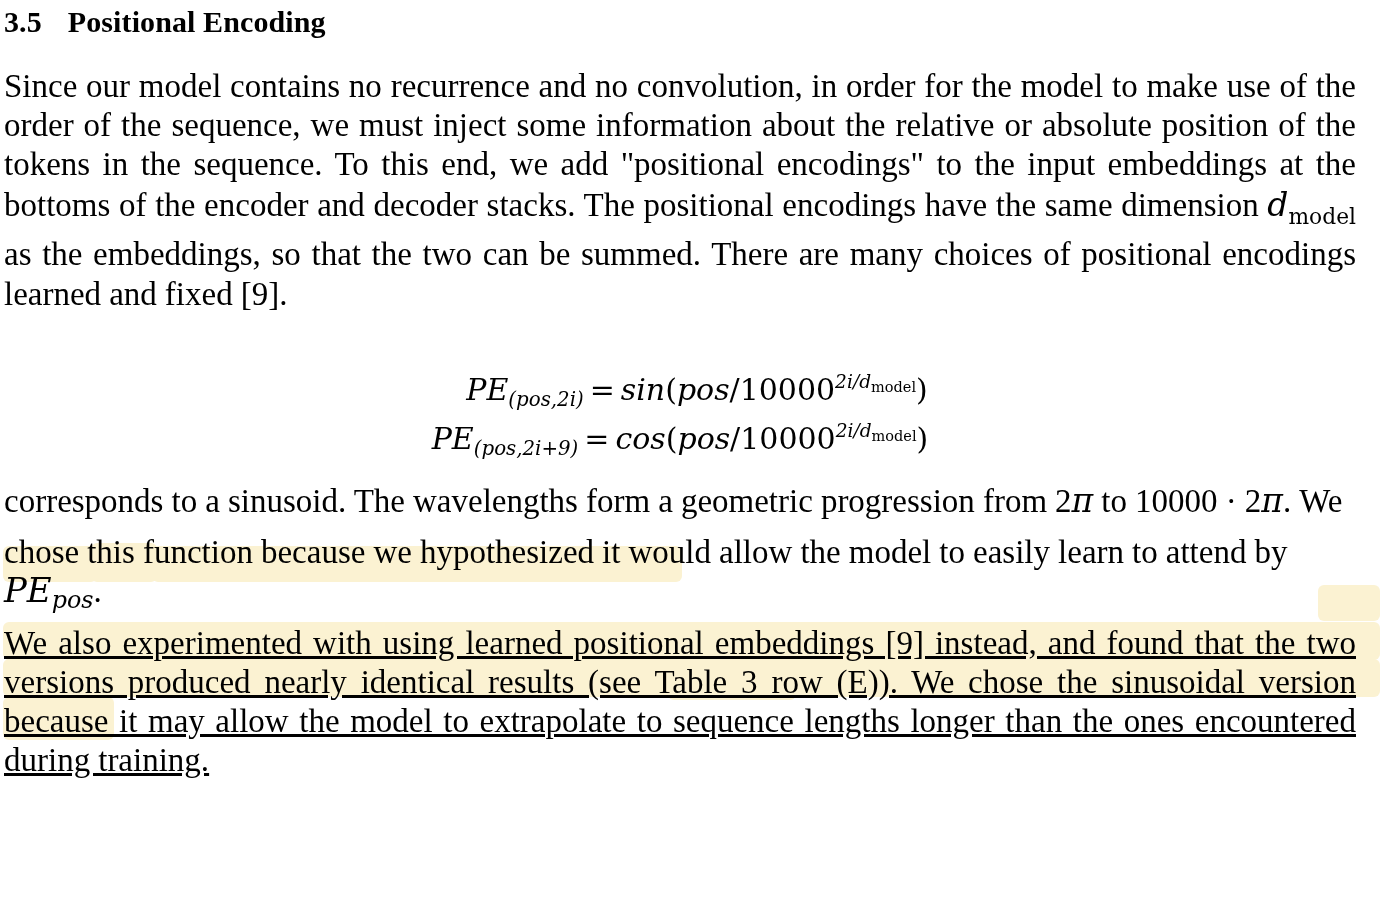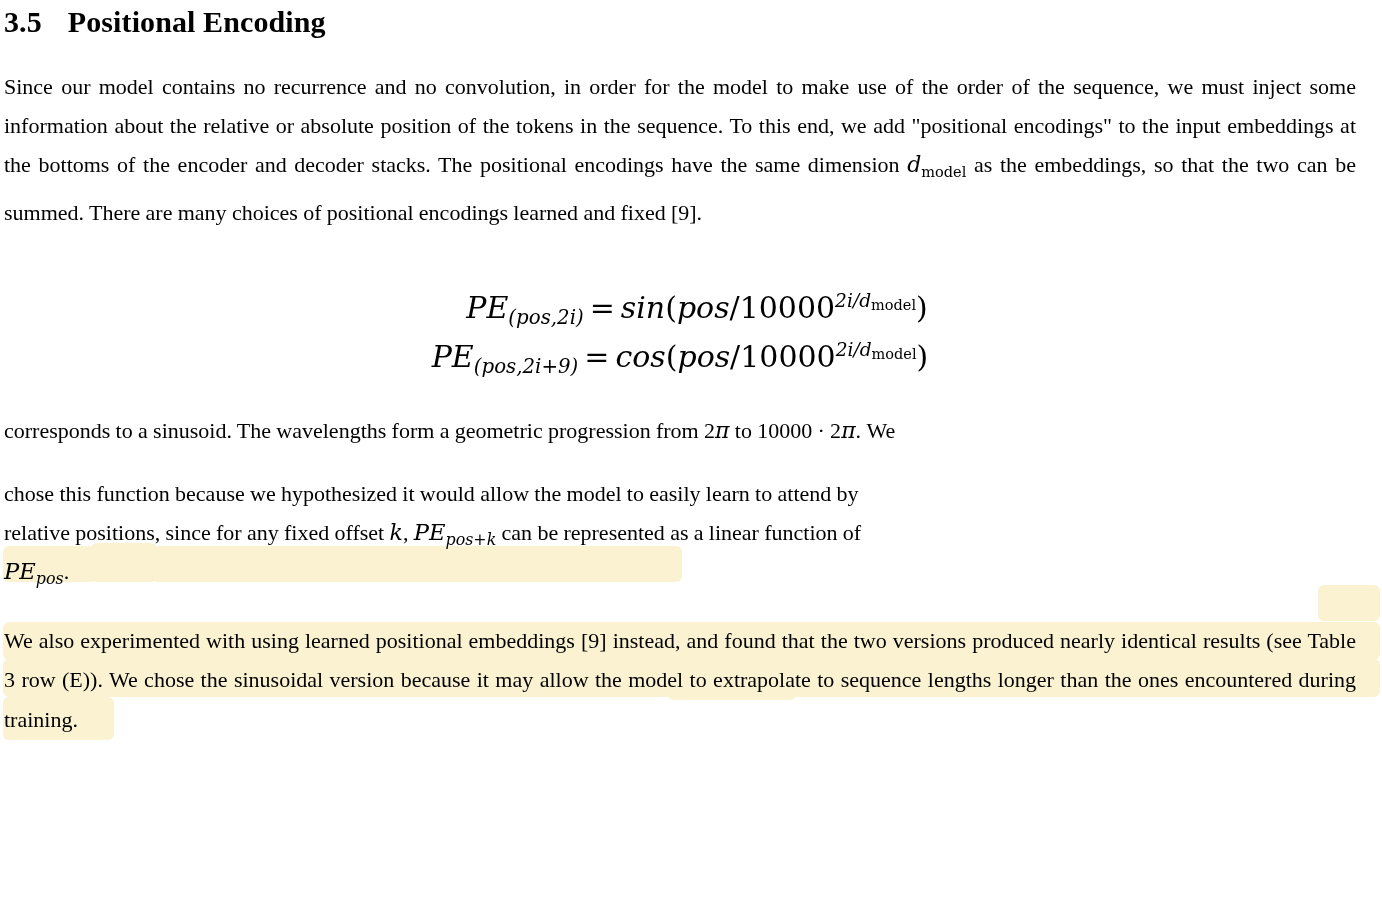--- a/index.html
+++ b/index.html
@@ -31,32 +31,32 @@
     line-height: 1.0;
     margin: 0;
     padding-top: 7px;
     letter-spacing: 0.1px;
     white-space: nowrap;
   }
   .section-head .num { margin-right: 26px; }
 
   
   .para {
-    font-size: 22px;
+    font-size: 33px;
     line-height: 39.2px;
     text-align: justify;
     text-align-last: left;
     margin: 0;
     hyphens: none;
     word-spacing: -0.2px;
   }
   #para-intro { margin-top: 30px; }
   #para-inthiswork { margin-top: 23px; }
   #para-where { margin-top: 20px; }
-  #para-learned { margin-top: 30px; }
+  #para-learned { margin-top: 14px; text-decoration: underline; }
 
   
   .math {
     font-family: "DejaVu Serif", "Liberation Serif", serif;
     font-style: italic;
   }
   .mvar { font-style: italic; font-family: "DejaVu Serif", serif; }
   sub.sb, sup.sp {
     font-size: 0.70em;
     line-height: 0;
@@ -151,25 +151,24 @@
     <div class="eq-block">
 
       <div class="eq-line eq1"><span class="eqi">PE</span><sub>(pos,2i)</sub><span class="eq-eqsign">=</span><span class="eqi">sin</span><span class="eqr">(</span><span class="eqi">pos</span><span class="eqr">/</span><span class="eqr">10000</span><sup><span class="dit">2i</span><span>/</span><span class="dit">d</span><span class="smodel">model</span></sup><span class="eqr">)</span></div>
 
       <div class="eq-line eq2"><span class="eqi">PE</span><sub>(pos,2i+9)</sub><span class="eq-eqsign">=</span><span class="eqi">cos</span><span class="eqr">(</span><span class="eqi">pos</span><span class="eqr">/</span><span class="eqr">10000</span><sup><span class="dit">2i</span><span>/</span><span class="dit">d</span><span class="smodel">model</span></sup><span class="eqr">)</span></div>
     </div>
 
     <div id="para-where">
 
 
-      <div class="para" style="line-height:54px; white-space:nowrap;"><span>corresponds to a sinusoid. The wavelengths form a geometric progression from 2</span><span class="mvar">π</span><span> to 10000 · 2</span><span class="mvar">π</span><span>.</span><span> We</span></div>
+      <div class="para" style="line-height:30px; white-space:nowrap;"><span>corresponds to a sinusoid. The wavelengths form a geometric progression from 2</span><span class="mvar">π</span><span> to 10000 · 2</span><span class="mvar">π</span><span>.</span><span> We</span></div>
 
       <div class="para" style="line-height:38px; white-space:nowrap;margin-top:17px;">chose this function because we hypothesized it would allow the model to easily learn to attend by</div>
 
-      <div class="para" style="line-height:38px; white-space:nowrap;"><span>relative positions, since for any fixed offset </span><span class="mvar">k</span><span>, </span><span class="math" style="font-size:1.03em;"><span>PE</span><sub class="sb">pos+k</sub></span><span> can be represented as a linear function of</span></div>
 
       <div class="para" style="line-height:38px; white-space:nowrap;"><span class="math" style="font-size:1.03em;"><span>PE</span><sub class="sb">pos</sub></span><span>.</span></div>
     </div>
 
     <p class="para" id="para-learned">We also experimented with using learned positional embeddings [9] instead, and found that the two versions produced nearly identical results (see Table 3 row (E)). We chose the sinusoidal version because it may allow the model to extrapolate to sequence lengths longer than the ones encountered during training.</p>
 
   </div>
 </div>
 
 </body></html>

